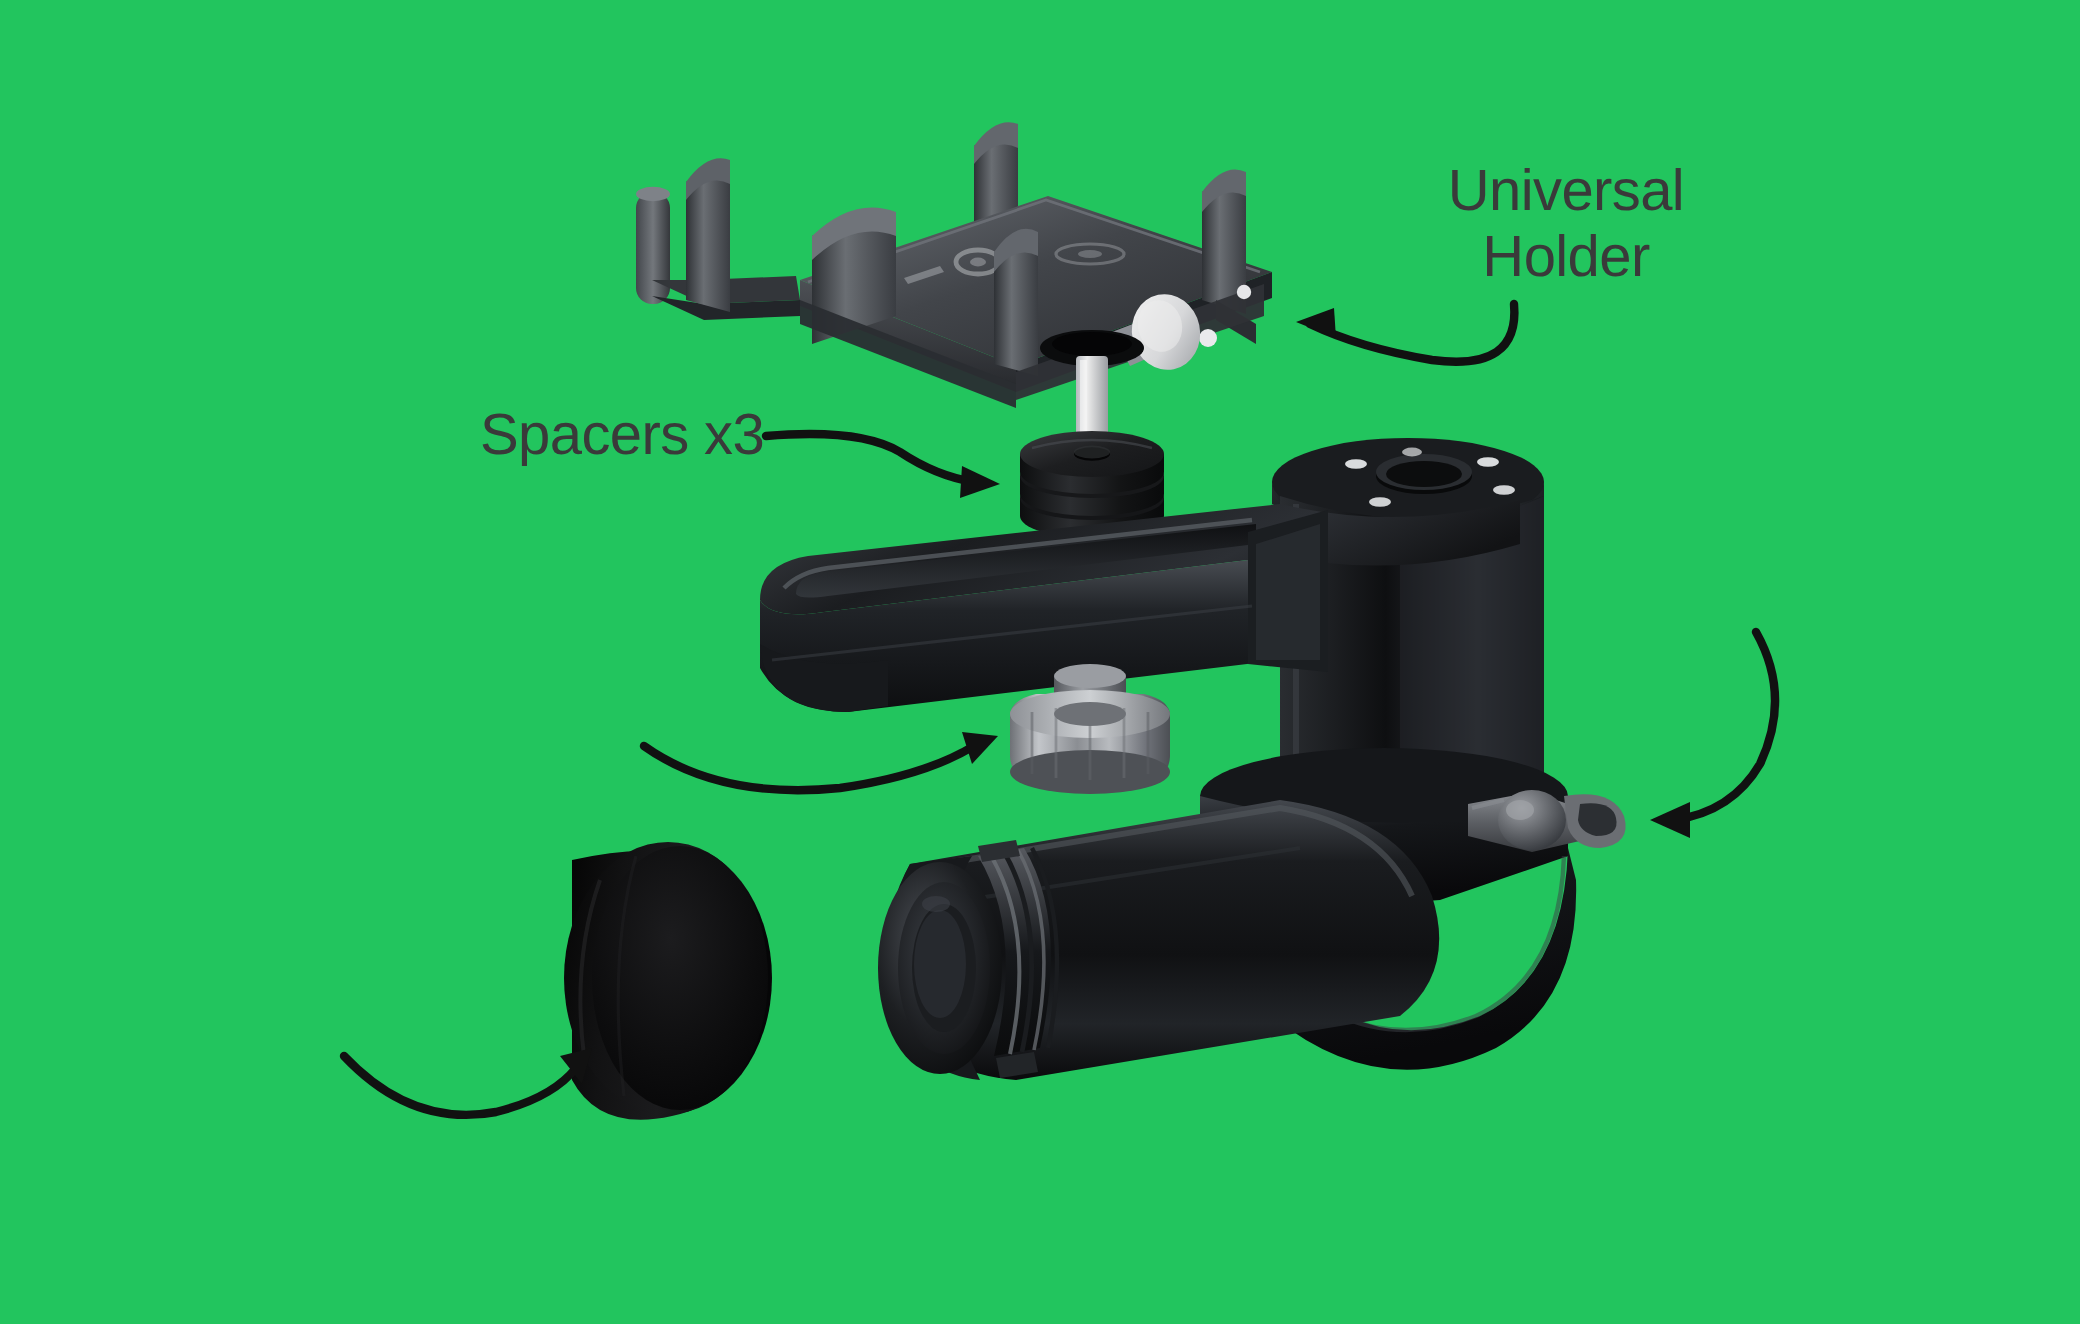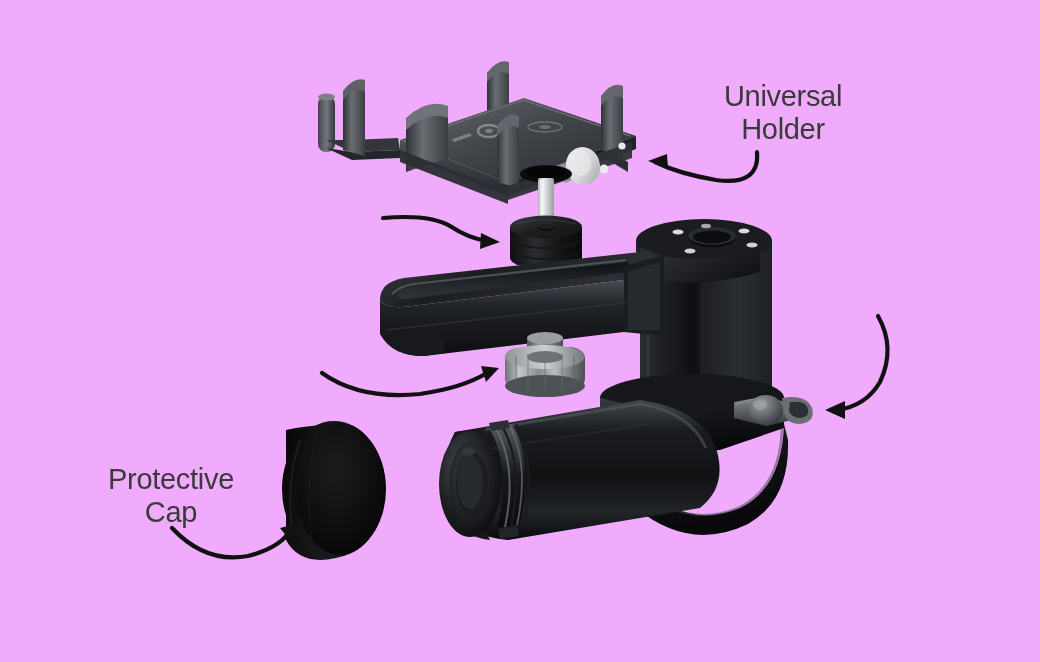--- a/index.html
+++ b/index.html
@@ -8,21 +8,21 @@
     padding: 0;
     background: #ffffff;
   }
   body {
     font-family: "Liberation Sans", sans-serif;
   }
   #canvas {
     position: relative;
     width: 1040px;
     height: 662px;
-    background: #f0abfc;
+    background: #22c55e;
     overflow: hidden;
   }
   #scene {
     position: absolute;
     inset: 0;
     width: 1040px;
     height: 662px;
   }
   .callout {
     position: absolute;
@@ -416,19 +416,18 @@
       <g>
         <path d="M172 528 Q 206 564 248 556 Q 276 549 288 534"></path>
         <path d="M280 528 L 296 524 L 291 542" fill="#111111" stroke="none"></path>
       </g>
     </g>
   </svg>
 
   <div class="callout align-center" style="left:688px; top:80px; width:190px;">Universal
 Holder</div>
 
-
-
-
-  <div class="callout align-center" style="left:78px; top:463px; width:186px;">Protective
-Cap</div>
+  <div class="callout align-left" style="left:240px; top:202px; width:200px;">Spacers x3</div>
+
+
+
 
 </div>
 
 </body></html>

